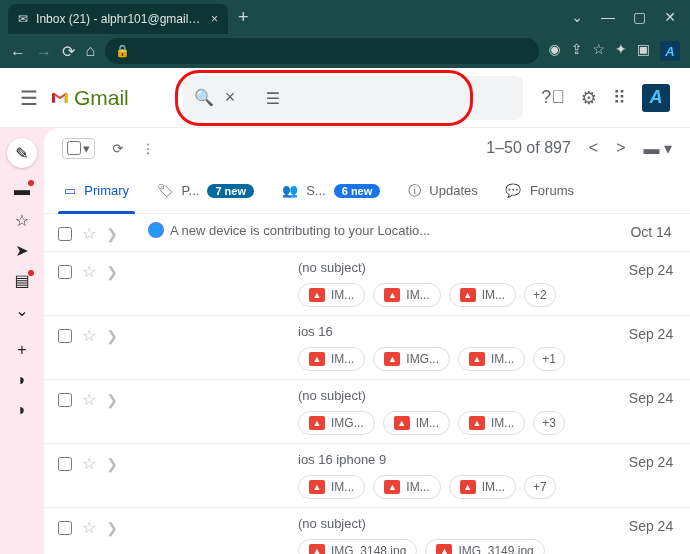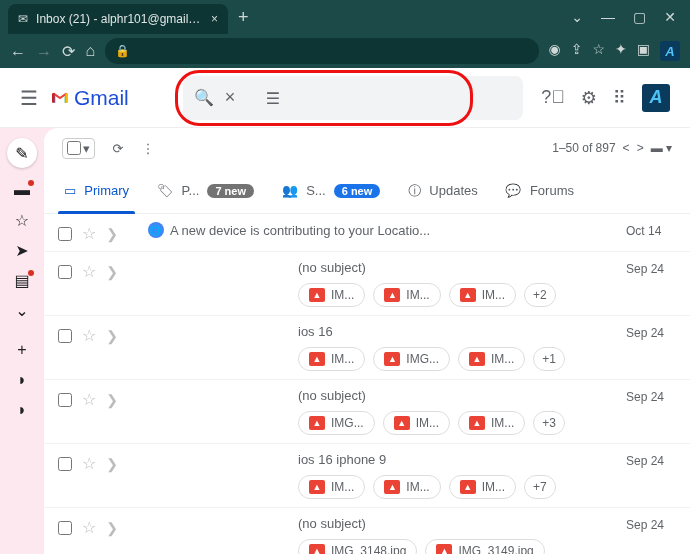--- a/index.html
+++ b/index.html
@@ -10,59 +10,59 @@
 .titlebar-spacer{flex:1}
 .win-btns{display:flex;gap:18px;padding:0 14px;color:#cfd8d6}
 .win-btns span{font-size:14px}
 .addrbar{height:34px;background:#1c4a49;display:flex;align-items:center;gap:10px;padding:0 10px;color:#cfd8d6}
 .addrbar .icon{font-size:16px;color:#cfd8d6}
 .url-box{flex:1;height:26px;background:#0d3534;border-radius:13px;display:flex;align-items:center;padding:0 10px;gap:8px;font-size:12px;color:#cfd8d6}
 .ext-icons{display:flex;gap:10px;font-size:14px}
 .header{height:60px;background:#fff;display:flex;align-items:center;padding:0 20px;gap:14px;border-bottom:1px solid #eee}
 .hamburger{font-size:20px;color:#5f6368}
 .gmail-logo{display:flex;align-items:center;gap:6px}
-.gmail-text{font-size:21px;color:#1d4ed8;font-weight:400}
+.gmail-text{font-size:21px;color:#4d7c0f;font-weight:400}
 .search-wrap{position:relative;flex:1;max-width:340px;margin-left:40px}
 .search-box{height:44px;background:#f1f3f4;border-radius:8px;display:flex;align-items:center;padding:0 12px;gap:10px}
 .search-box input{border:none;background:none;outline:none;flex:1;font-size:15px;color:#202124}
 .red-circle{position:absolute;top:-6px;left:-8px;right:50px;bottom:-6px;border:3px solid #e11;border-radius:24px;pointer-events:none}
 .hdr-icons{display:flex;align-items:center;gap:16px;margin-left:auto;color:#5f6368;font-size:18px}
 .aa-logo{width:28px;height:28px;background:#0a3a5c;border-radius:3px;display:flex;align-items:center;justify-content:center;color:#4ec3f5;font-weight:bold;font-size:18px;font-style:italic}
 .content{display:flex;height:426px}
 .leftbar{width:44px;background:transparent;display:flex;flex-direction:column;align-items:center;gap:14px;padding-top:10px}
 .leftbar .compose{width:30px;height:30px;background:#fff;border-radius:50%;display:flex;align-items:center;justify-content:center;box-shadow:0 1px 3px rgba(0,0,0,.2);font-size:16px}
 .leftbar .side-icon{width:20px;height:16px;display:flex;align-items:center;justify-content:center;font-size:16px;color:#202124;position:relative}
 .dot{position:absolute;top:-2px;right:-2px;width:6px;height:6px;background:#d93025;border-radius:50%}
 .main{flex:1;background:#fff;border-radius:14px 0 0 0;overflow:hidden}
 .toolbar{height:40px;display:flex;align-items:center;padding:0 18px;gap:18px;color:#5f6368;font-size:13px}
 .ck-drop{display:flex;align-items:center;gap:2px;border:1px solid #ccc;border-radius:4px;padding:2px 4px}
 .ck-drop input{width:14px;height:14px}
 .toolbar-spacer{flex:1}
-.pager{display:flex;gap:7px;font-size:12px}
+.pager{display:flex;gap:18px;font-size:16px}
 .tabs{height:46px;display:flex;align-items:center;border-bottom:1px solid #eee;padding:0 6px;gap:0}
 .tab-item{display:flex;align-items:center;gap:8px;padding:0 14px;height:46px;font-size:13px;color:#5f6368;position:relative;cursor:pointer}
 .tab-item.active{color:#0b57d0}
 .tab-item.active::after{content:'';position:absolute;bottom:0;left:8px;right:8px;height:3px;background:#0b57d0;border-radius:2px 2px 0 0}
-.badge{background:#737373;color:#fff;font-size:11px;padding:1px 8px;border-radius:10px;font-weight:bold}
+.badge{background:#0369a1;color:#fff;font-size:11px;padding:1px 8px;border-radius:10px;font-weight:bold}
 .badge.blue{background:#1a73e8}
 .mail-list{overflow-y:auto;height:340px}
 .mail-row{display:flex;align-items:flex-start;padding:8px 14px;border-bottom:1px solid #f1f1f1;font-size:13px;color:#5f6368}
 .row-controls{display:flex;align-items:center;gap:10px;width:90px;padding-top:2px}
 .row-controls input{width:14px;height:14px}
 .star{color:#bbb;font-size:16px}
 .imp{color:#bbb;font-size:14px}
 .sender{width:150px;white-space:nowrap;overflow:hidden;text-overflow:ellipsis;padding-top:2px}
 .msg-col{flex:1;min-width:0}
 .subject{display:flex;align-items:center;gap:6px;white-space:nowrap;overflow:hidden;text-overflow:ellipsis}
 .globe{width:16px;height:16px;background:#4285f4;border-radius:50%;display:inline-flex;align-items:center;justify-content:center;color:#fff;font-size:10px;flex-shrink:0}
 .chips{display:flex;gap:8px;margin-top:8px;flex-wrap:wrap}
 .chip{display:flex;align-items:center;gap:6px;border:1px solid #ddd;border-radius:14px;padding:4px 10px;font-size:12px;background:#fff}
 .chip .img-ico{width:16px;height:14px;background:#ea4335;border-radius:2px;display:flex;align-items:center;justify-content:center;color:#fff;font-size:9px}
 .more-chip{border:1px solid #ddd;border-radius:14px;padding:4px 8px;font-size:12px;color:#5f6368}
-.date{width:50px;text-align:left;font-size:12px;padding-top:2px}
+.date{width:50px;text-align:center;font-size:14px;padding-top:2px}
 .thread-count{color:#888;font-size:12px;margin-left:4px}
 svg{width:16px;height:16px}
 </style>
 </head>
 <body>
 
 <div class="titlebar">
   <div class="tab">
     <span>✉</span>
     <span class="tab-title">Inbox (21) - alphr101@gmail.com</span>

